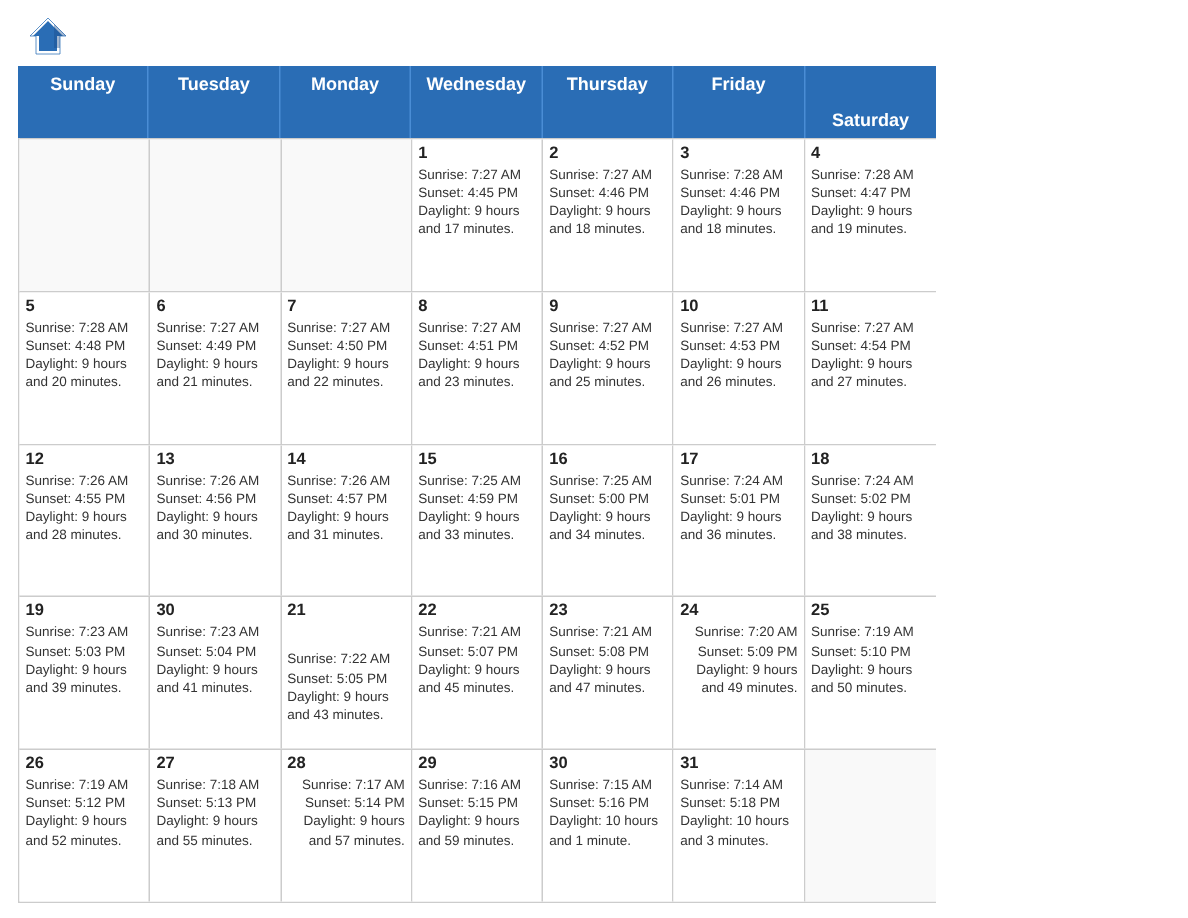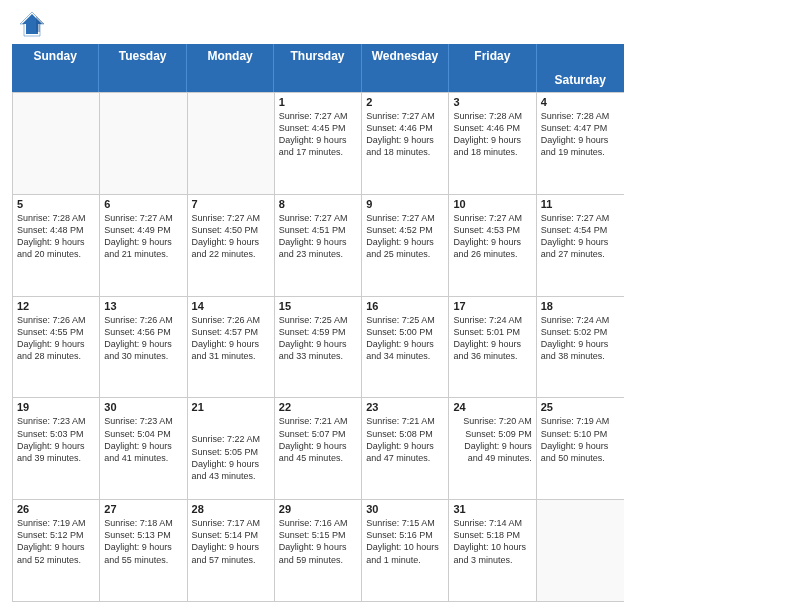--- a/index.html
+++ b/index.html
@@ -120,22 +120,22 @@
       <div class="month-title"></div>
       <div class="location-title"></div>
     </div>
   </div>
 
   <div class="calendar">
     <div class="cal-header-row">
     <div class="cal-header-cell">Sunday</div>
         <div class="cal-header-cell">Tuesday</div>
         <div class="cal-header-cell">Monday</div>
+        <div class="cal-header-cell">Wednesday</div>
         <div class="cal-header-cell">Thursday</div>
-        <div class="cal-header-cell">Wednesday</div>
         <div class="cal-header-cell">Friday</div>
         <div class="cal-header-cell">Saturday</div>
       </div>
     <div class="cal-body">
     <div class="cal-week">
           <div class="cal-cell empty"></div>
           <div class="cal-cell empty"></div>
           <div class="cal-cell empty"></div>
           <div class="cal-cell">
             <div class="day-number">1</div>
@@ -329,21 +329,21 @@
           </div>
           <div class="cal-cell">
             <div class="day-number">27</div>
             <div class="day-info" style="white-space: pre-line;">Sunrise: 7:18 AM
 Sunset: 5:13 PM
 Daylight: 9 hours
 and 55 minutes.</div>
           </div>
           <div class="cal-cell">
             <div class="day-number">28</div>
-            <div class="day-info" style="white-space: pre-line;">Sunrise: 7:17 AM
+            <div class="day-info" style="white-space: pre-line; text-align: right;">Sunrise: 7:17 AM
 Sunset: 5:14 PM
 Daylight: 9 hours
 and 57 minutes.</div>
           </div>
           <div class="cal-cell">
             <div class="day-number">29</div>
             <div class="day-info" style="white-space: pre-line;">Sunrise: 7:16 AM
 Sunset: 5:15 PM
 Daylight: 9 hours
 and 59 minutes.</div>

